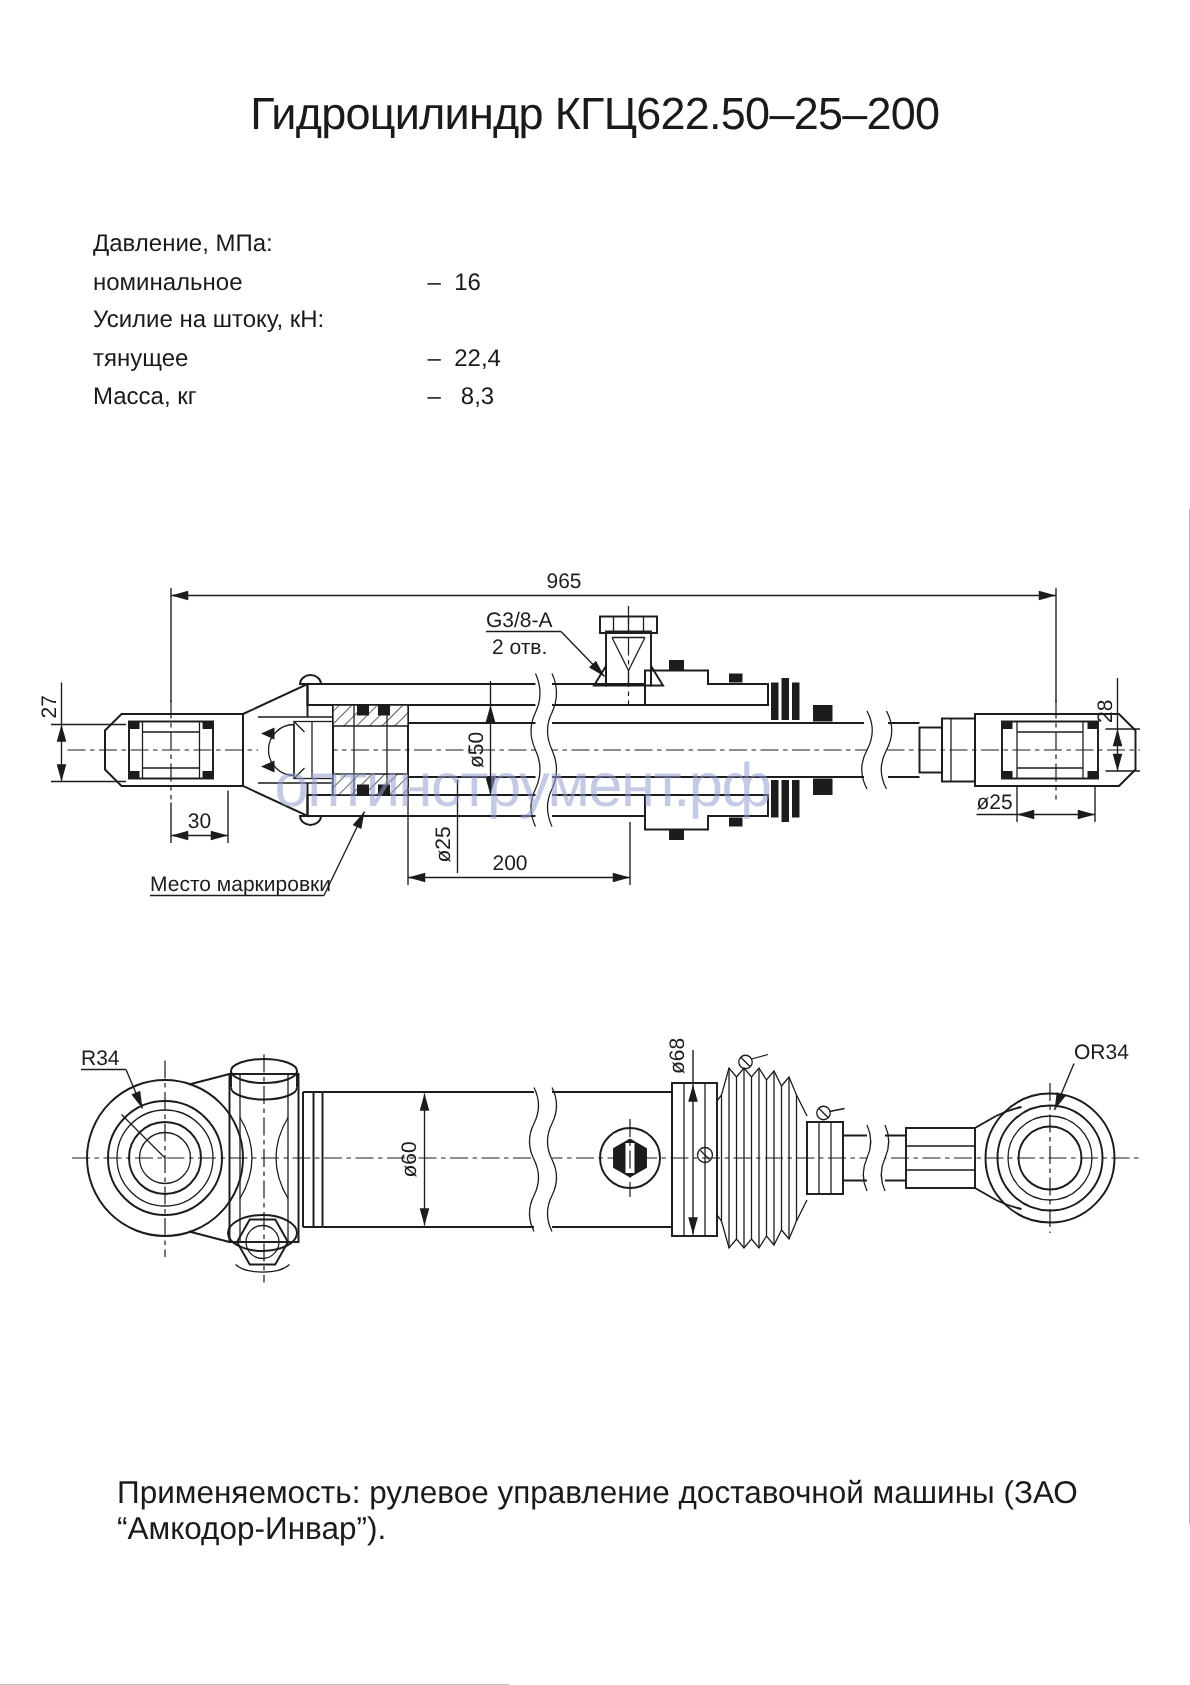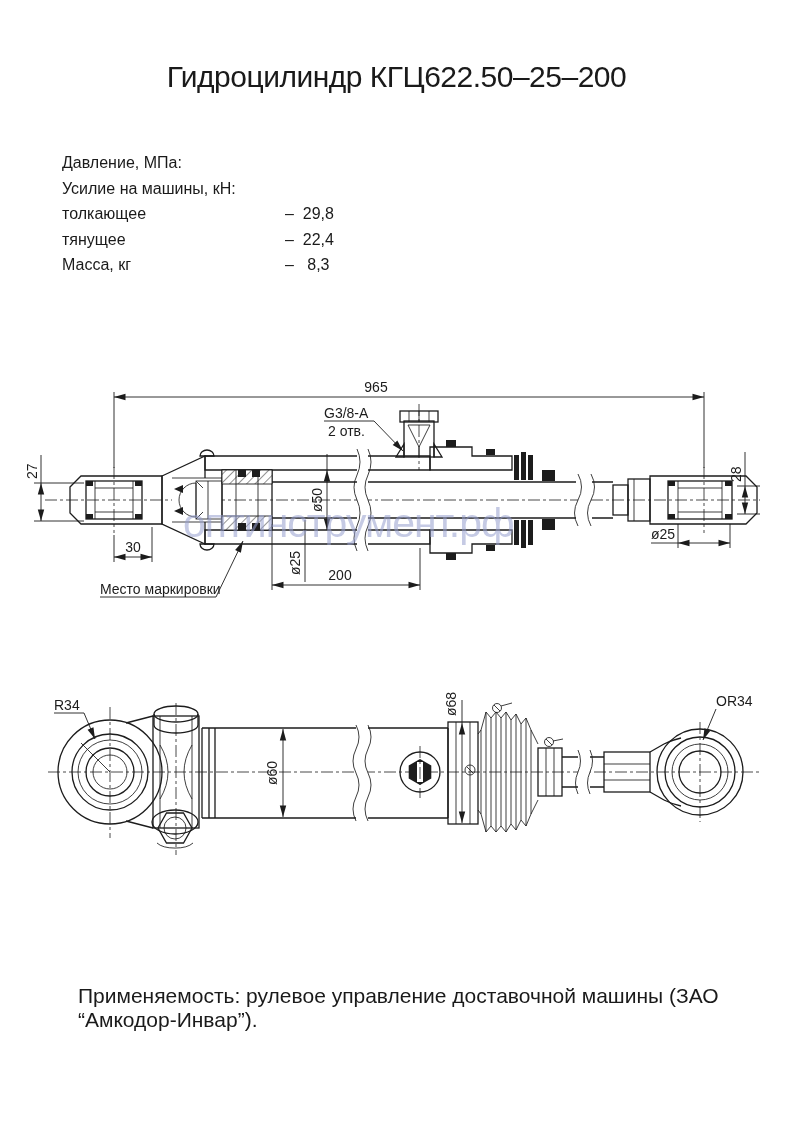--- a/index.html
+++ b/index.html
@@ -32,22 +32,22 @@
 </style>
 </head>
 <body>
 
 <div class="sheet">
 
   <div class="title">Гидроцилиндр КГЦ622.50–25–200</div>
 
   <div class="specs">
     <div class="spec-row"><span>Давление, МПа:</span><span class="spec-value"></span></div>
-    <div class="spec-row"><span>Усилие на машины, кН:</span><span class="spec-value"></span></div>
-    <div class="spec-row"><span>толкающее</span><span class="spec-value">–  29,8</span></div>
+    <div class="spec-row"><span>номинальное</span><span class="spec-value">–  16</span></div>
+    <div class="spec-row"><span>Усилие на штоку, кН:</span><span class="spec-value"></span></div>
     <div class="spec-row"><span>тянущее</span><span class="spec-value">–  22,4</span></div>
     <div class="spec-row"><span>Масса, кг</span><span class="spec-value">–   8,3</span></div>
   </div>
 
 
   <svg style="top:370px" width="793" height="250" viewBox="0 370 793 250">
     <defs>
       <pattern id="h1" width="6" height="6" patternUnits="userSpaceOnUse" patternTransform="rotate(45)">
         <rect width="6" height="6" fill="#fff"></rect>
         <line x1="0" y1="0" x2="0" y2="6" stroke="#2a2a2a" stroke-width="1"></line>

